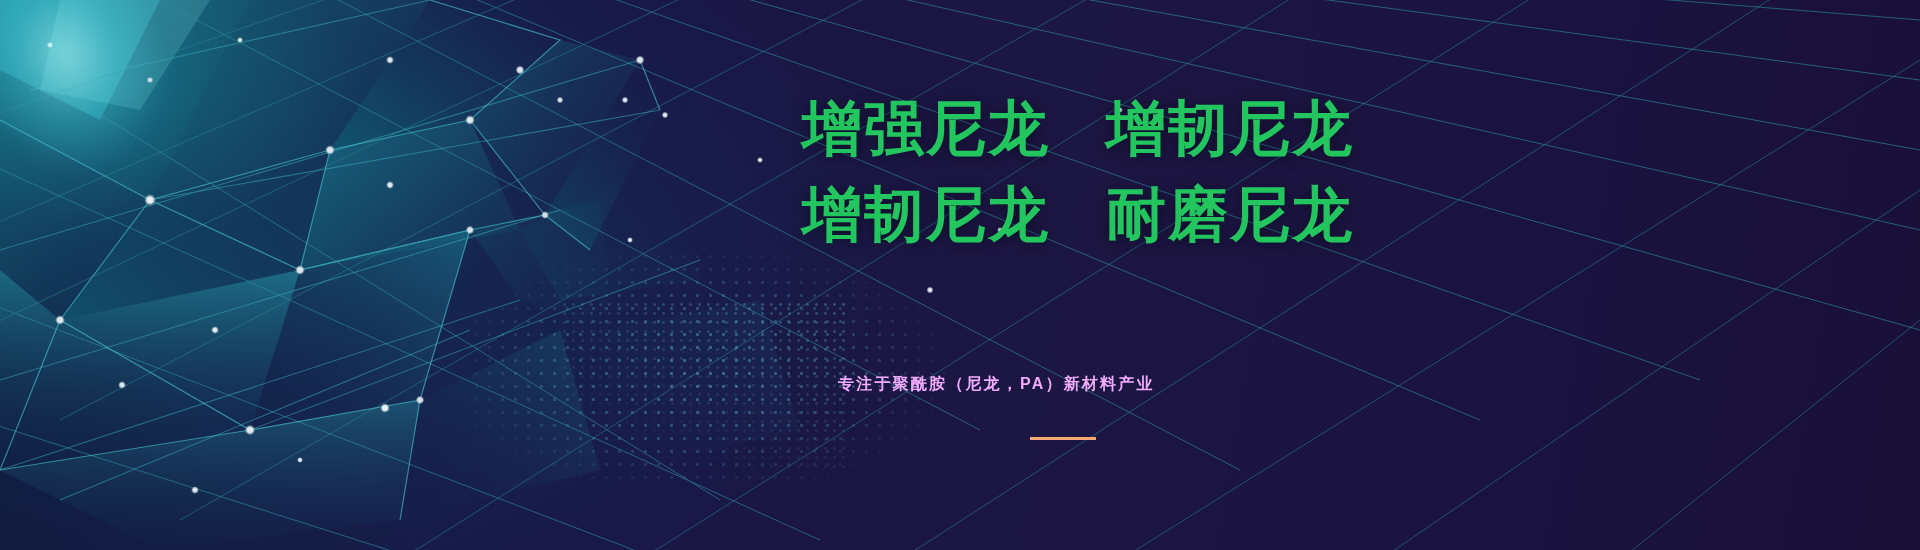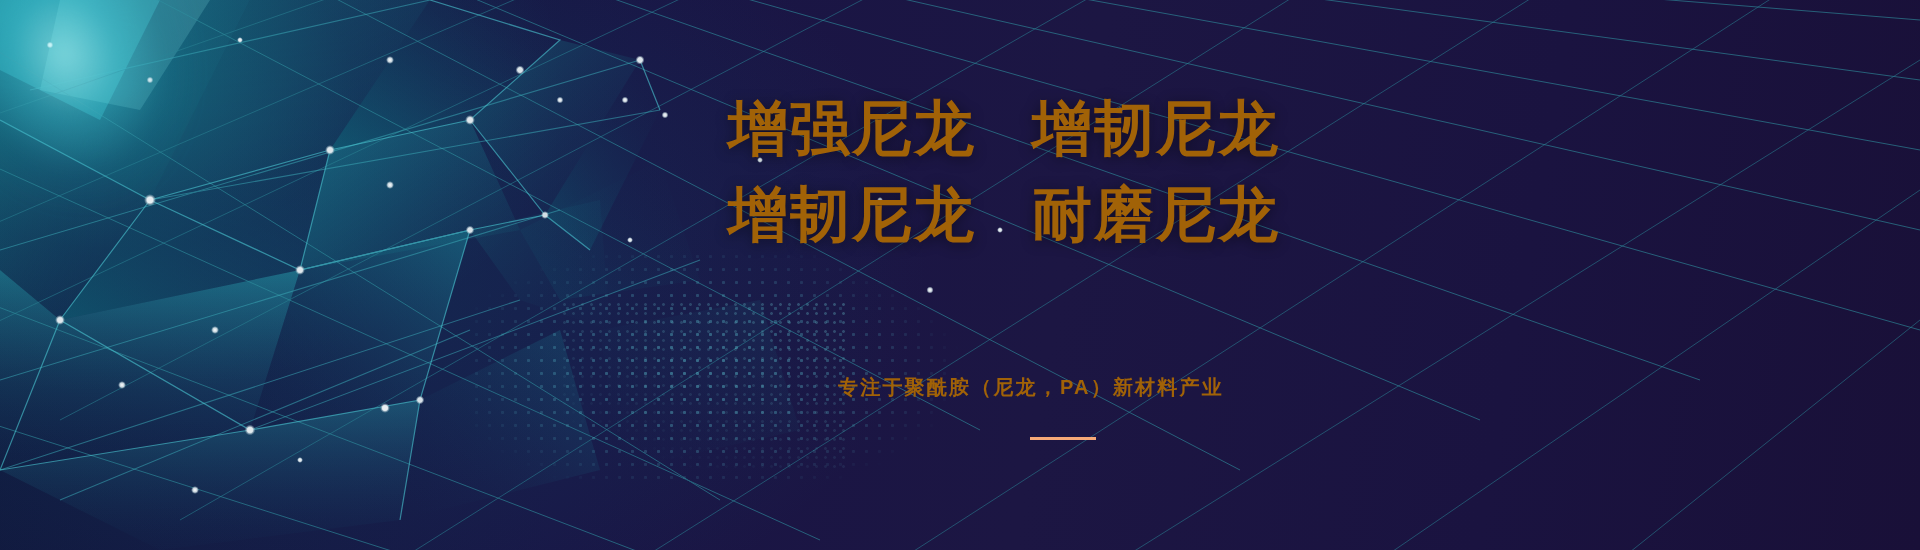--- a/index.html
+++ b/index.html
@@ -43,36 +43,37 @@
     background-size:9px 9px;
     -webkit-mask-image:linear-gradient(200deg,#000 0%,rgba(0,0,0,0) 85%);
             mask-image:linear-gradient(200deg,#000 0%,rgba(0,0,0,0) 85%);
     opacity:.8;
   }
   
   #text-block{
     position:absolute;left:728px;top:86px;width:700px;
   }
   .headline{
-    color:#a16207;
+    color:#22c55e;
     font-size:60px;
     line-height:86px;
     font-weight:bold;
     letter-spacing:2px;
     white-space:pre;
     text-shadow:0 2px 14px rgba(0,0,0,.45);
+    text-align:center;
   }
   #accent-rule{
     position:absolute;left:1030px;top:437px;width:66px;height:3px;
     background:#f6a977;
   }
   #tagline{
     position:absolute;left:838px;top:370px;
-    color:#a16207;
-    font-size:20px;
+    color:#f0abfc;
+    font-size:16px;
     font-weight:bold;
     letter-spacing:2.2px;
     white-space:pre;
   }
   #tagline-wrap{position:absolute;left:0;top:0;width:1920px;height:550px;}
 </style>
 </head>
 <body>
 
 <div id="banner">

